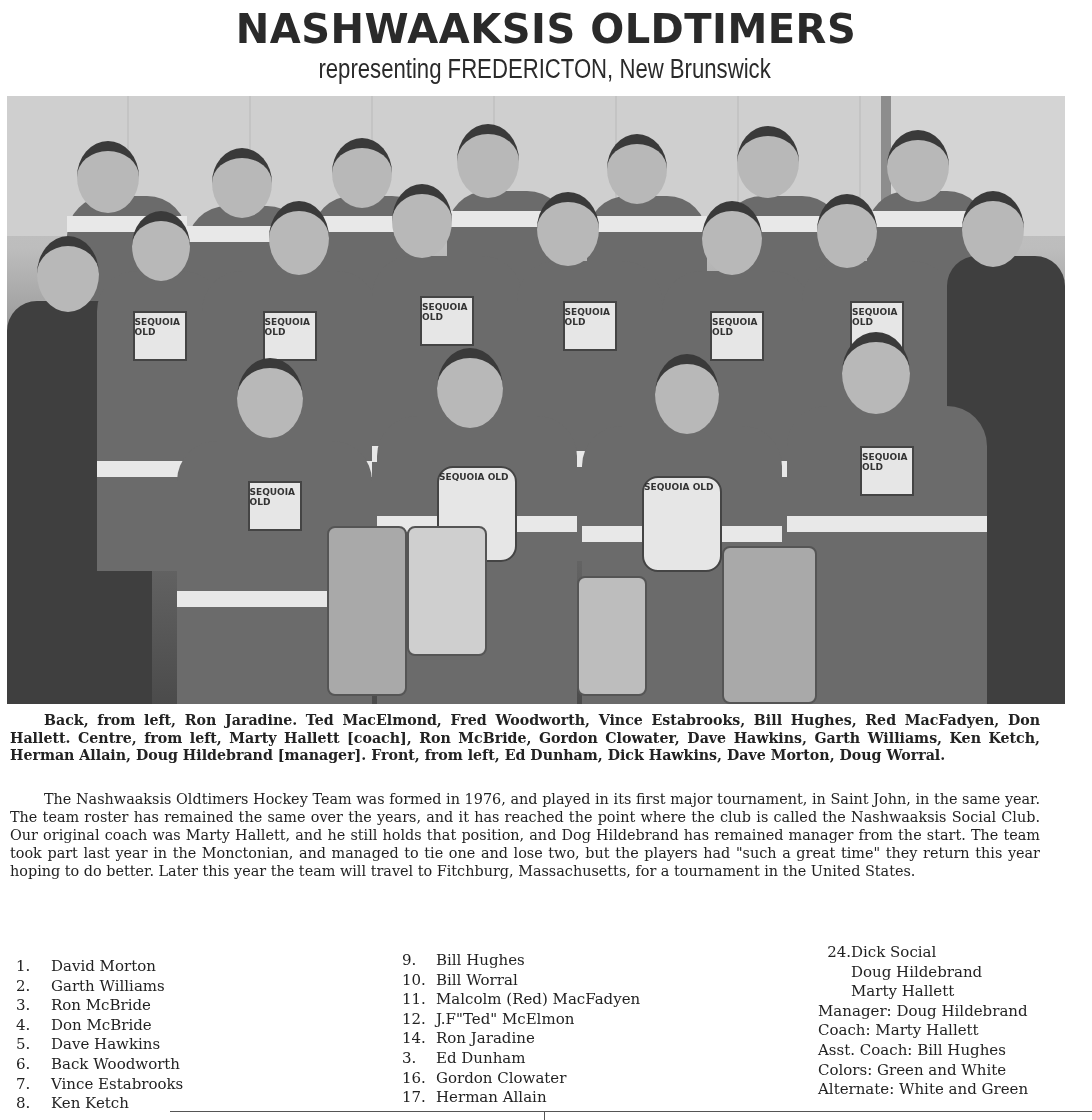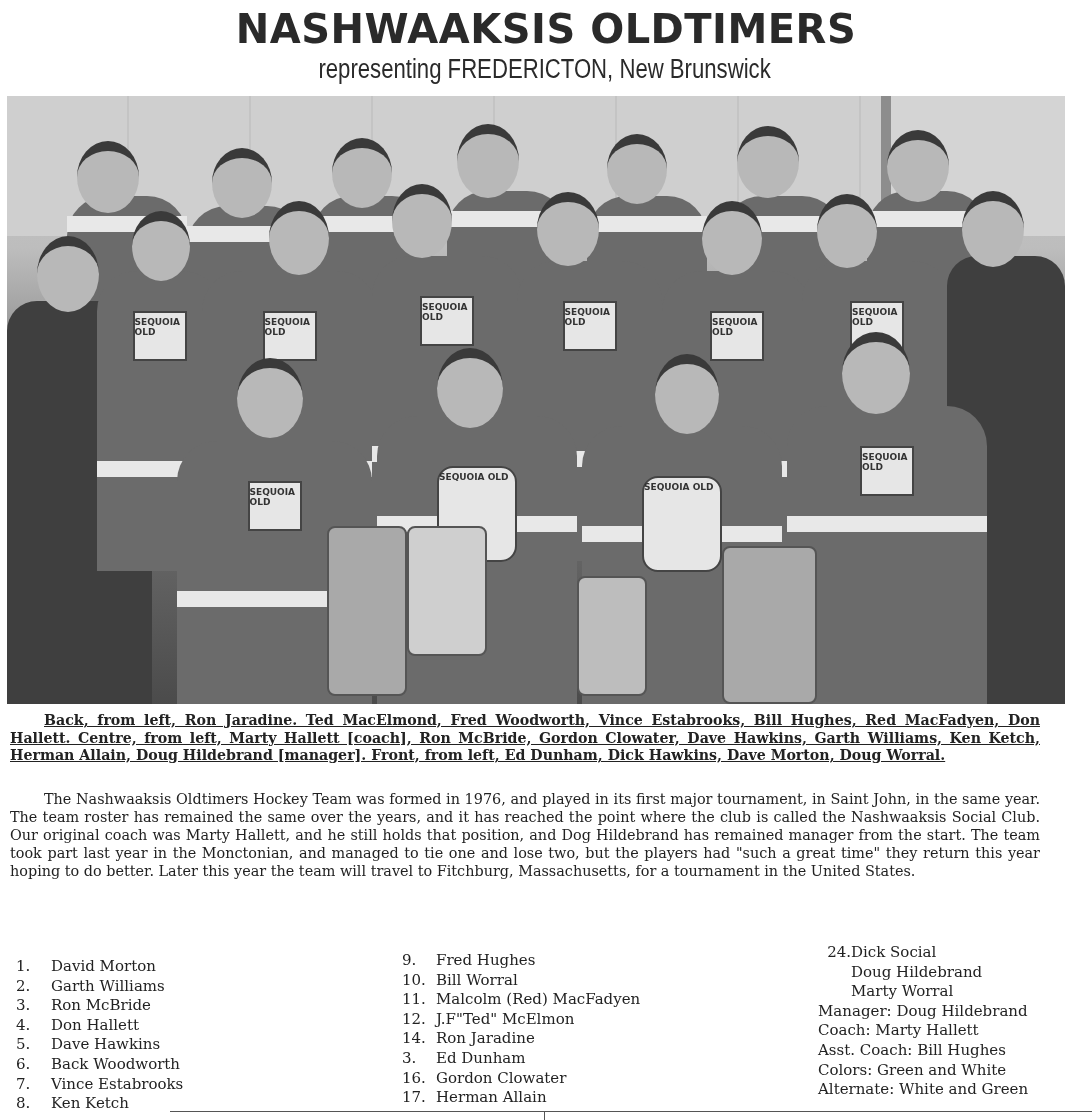--- a/index.html
+++ b/index.html
@@ -31,21 +31,21 @@
   .head { position: absolute; border-radius: 50%; background: #b8b8b8; border-top: 10px solid #3a3a3a; }
   .jersey { position: absolute; background: #6b6b6b; border-radius: 40px 40px 0 0; }
   .jersey .stripe { position: absolute; left: 0; width: 100%; height: 16px; background: #e8e8e8; }
   .jersey .crest { position: absolute; left: 50%; top: 40px; width: 54px; height: 50px; margin-left: -27px;
     background: #e6e6e6; border: 2px solid #444; font: bold 9px "DejaVu Sans", sans-serif; color: #333; text-align: left; padding-top: 4px; }
   .pad { position: absolute; background: #a9a9a9; border: 2px solid #555; border-radius: 8px; }
 
   .caption {
     position: absolute; left: 10px; top: 712px; width: 1030px;
     font-family: "DejaVu Serif", serif; font-weight: bold; font-size: 14.2px; line-height: 17.5px;
-    color: #222; text-align: justify; text-indent: 34px; text-decoration: underline;
+    color: #222; text-align: justify; text-indent: 34px;
   }
   .body-text {
     position: absolute; left: 10px; top: 790px; width: 1030px;
     font-family: "DejaVu Serif", serif; font-size: 14.4px; line-height: 18px;
     color: #222; text-align: justify; text-indent: 34px;
   }
 
   .roster { position: absolute; font-family: "DejaVu Serif", serif; font-size: 15px; line-height: 19.6px; color: #222; }
   .roster .row { display: flex; white-space: nowrap; }
   .roster .num { display: inline-block; }
@@ -173,21 +173,21 @@
   <div class="row">
       <span class="num">2.</span>
       <span>Garth Williams</span>
     </div>
   <div class="row">
       <span class="num">3.</span>
       <span>Ron McBride</span>
     </div>
   <div class="row">
       <span class="num">4.</span>
-      <span>Don Hallett</span>
+      <span>Don McBride</span>
     </div>
   <div class="row">
       <span class="num">5.</span>
       <span>Dave Hawkins</span>
     </div>
   <div class="row">
       <span class="num">6.</span>
       <span>Back Woodworth</span>
     </div>
   <div class="row">
@@ -196,21 +196,21 @@
     </div>
   <div class="row">
       <span class="num">8.</span>
       <span>Ken Ketch</span>
     </div>
 </div>
 
 <div class="roster col2">
   <div class="row">
       <span class="num">9.</span>
-      <span>Fred Hughes</span>
+      <span>Bill Hughes</span>
     </div>
   <div class="row">
       <span class="num">10.</span>
       <span>Bill Worral</span>
     </div>
   <div class="row">
       <span class="num">11.</span>
       <span>Malcolm (Red) MacFadyen</span>
     </div>
   <div class="row">
@@ -234,21 +234,21 @@
       <span>Herman Allain</span>
     </div>
 </div>
 
 <div class="roster col3">
   <div class="row">
       <span class="num">24.</span>
       <span>Dick Social</span>
     </div>
   <div class="row indent">Doug Hildebrand</div>
-  <div class="row indent">Marty Worral</div>
+  <div class="row indent">Marty Hallett</div>
   <div class="row">Manager: Doug Hildebrand</div>
   <div class="row">Coach: Marty Hallett</div>
   <div class="row">Asst. Coach: Bill Hughes</div>
   <div class="row">Colors: Green and White</div>
   <div class="row">Alternate: White and Green</div>
 </div>
 
 <div class="rule"></div>
 <div class="rule-v"></div>
 

